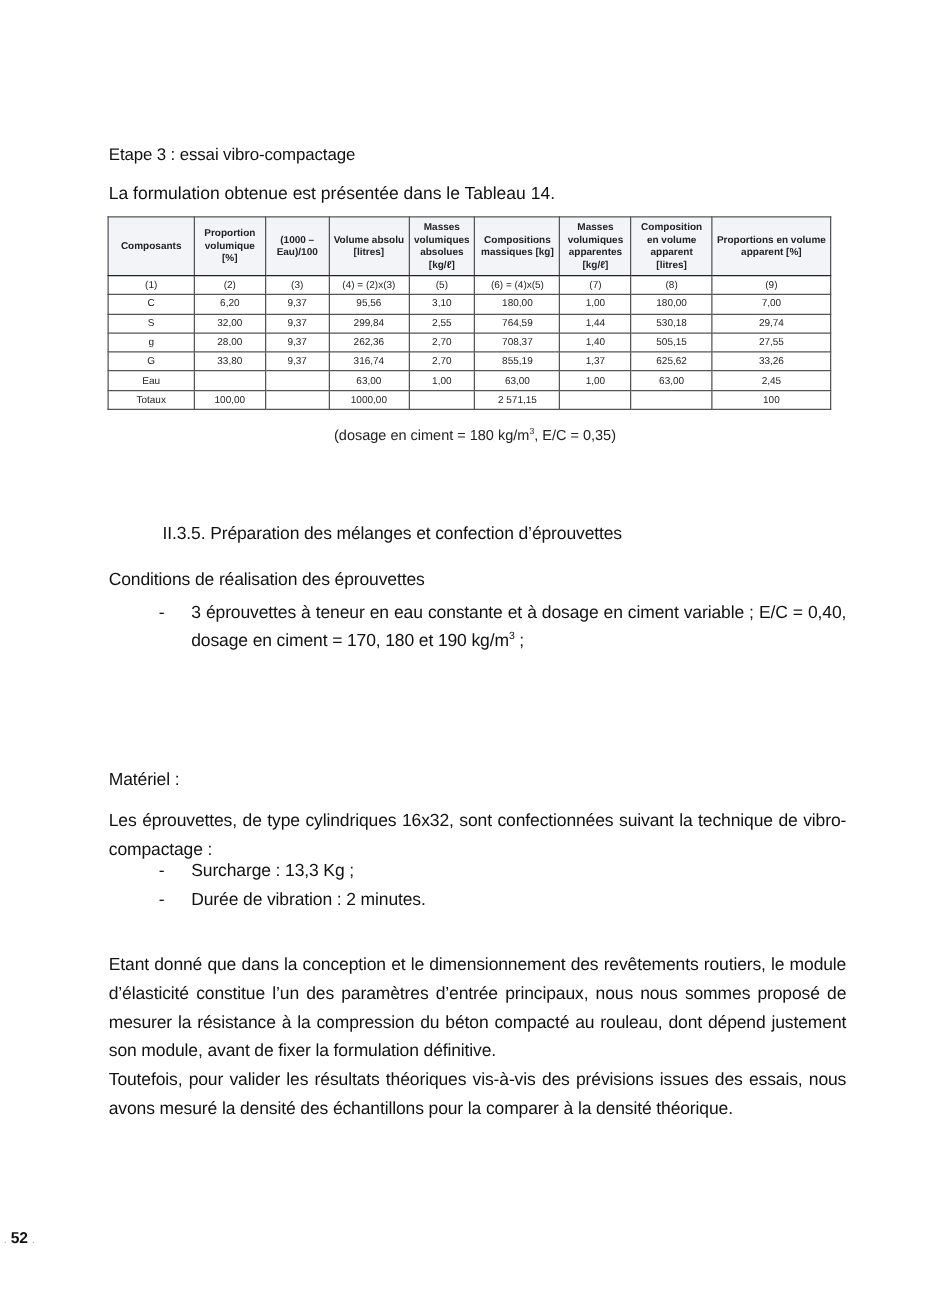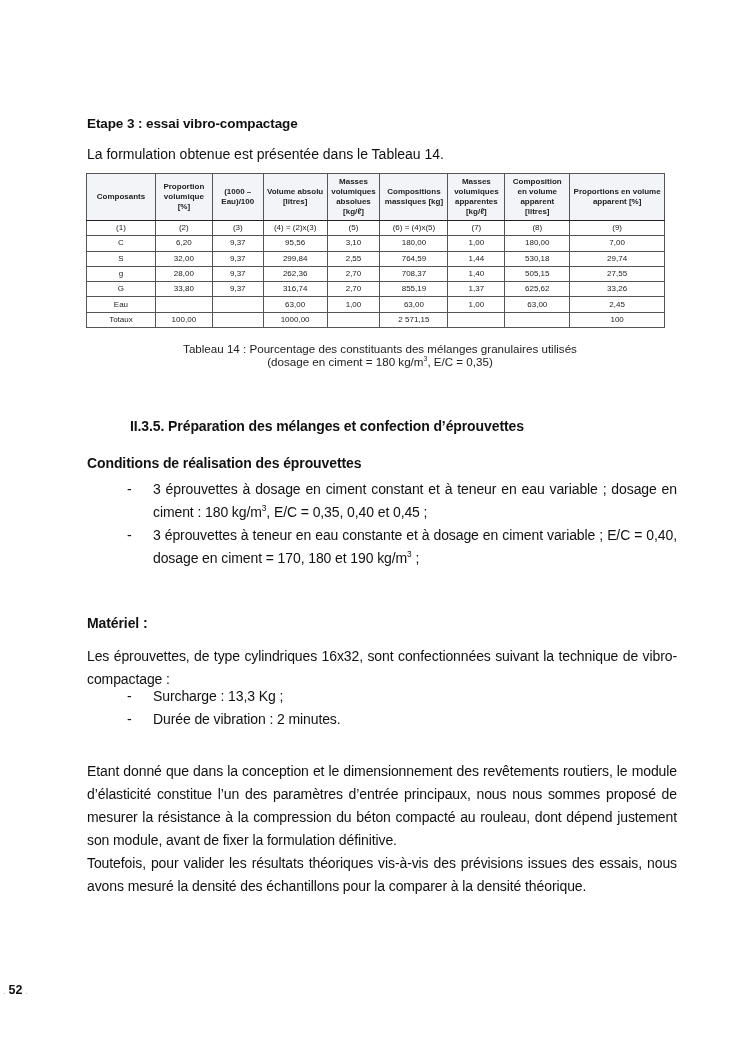--- a/index.html
+++ b/index.html
@@ -2,21 +2,21 @@
 <html><head>
 <meta charset="utf-8">
 <style>
   html, body { margin: 0; padding: 0; background: #ffffff; }
   body {
     width: 744px; height: 1053px; position: relative; overflow: hidden;
     font-family: "Liberation Sans", sans-serif; color: #111;
   }
   .abs { position: absolute; }
   .heading {
-    font-weight: bold; font-size: 13.5px; letter-spacing: -0.1px;
+    font-weight: normal; font-size: 13.5px; letter-spacing: -0.1px;
   }
   .para { font-size: 14px; line-height: 23px; text-align: justify; letter-spacing: -0.1px; }
   .intro { font-size: 14px; }
   table.t14 {
     position: absolute; left: 86px; top: 173px; width: 579px;
     border-collapse: collapse; font-size: 8px; color: #222;
     border: 1.5px solid #333;
   }
   table.t14 th, table.t14 td {
     border: 1px solid #555; text-align: center; padding: 0 2px;
@@ -147,30 +147,28 @@
         <td></td>
         <td>2 571,15</td>
         <td></td>
         <td></td>
         <td>100</td>
       </tr>
     </tbody>
 </table>
 
 <div class="caption">
-  <div>Tableau 14 : Pourcentage des constituants des mélanges granulaires utilisés</div>
   <div><span>(dosage en ciment = 180 kg/m</span><sup>3</sup><span>, E/C = 0,35)</span></div>
 </div>
 
 <div class="abs heading" style="left:130px; top:418px; font-size:14px;">II.3.5.  Préparation des mélanges et confection d’éprouvettes</div>
 
 <div class="abs heading" style="left:87px; top:455px; font-size:14px;">Conditions de réalisation des éprouvettes</div>
 
 <ul class="dash abs para" style="left:127px; top:478px; width:550px;">
-  <li><span>3 éprouvettes à dosage en ciment constant et à teneur en eau variable ; dosage en ciment : 180 kg/m</span><sup>3</sup><span>, E/C = 0,35, 0,40 et 0,45 ;</span></li>
   <li><span>3 éprouvettes à teneur en eau constante et à dosage en ciment variable ; E/C = 0,40, dosage en ciment = 170, 180 et 190 kg/m</span><sup>3</sup><span> ;</span></li>
 </ul>
 
 <div class="abs heading" style="left:87px; top:615px; font-size:14px;">Matériel :</div>
 
 <div class="abs para" style="left:87px; top:645px; width:590px;">Les éprouvettes, de type cylindriques 16x32, sont confectionnées suivant la technique de vibro-compactage :</div>
 
 <ul class="dash abs para" style="left:127px; top:685px; width:550px;">
   <li>Surcharge : 13,3 Kg ;</li>
   <li>Durée de vibration : 2 minutes.</li>

